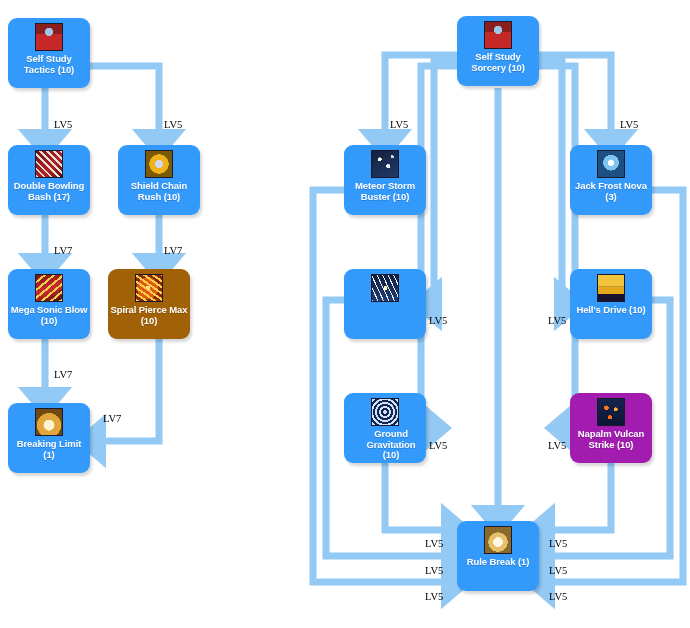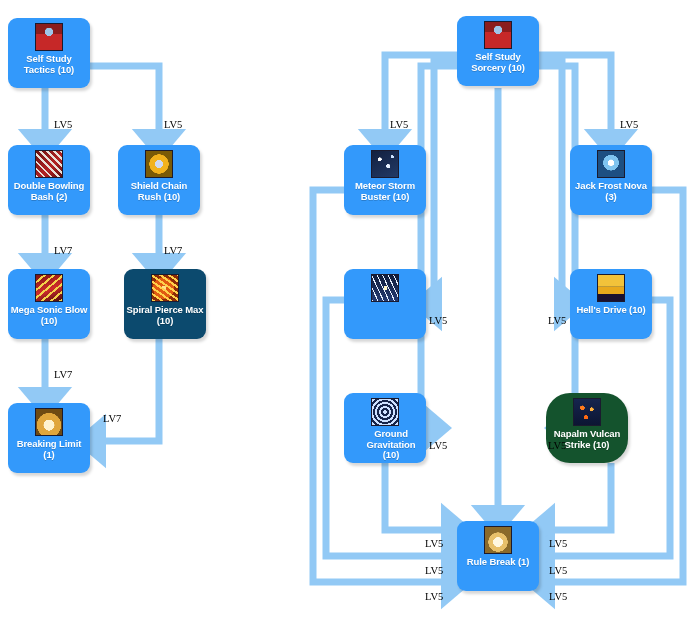--- a/index.html
+++ b/index.html
@@ -170,31 +170,31 @@
     </g>
   </svg>
 
   <div id="nodes-layer">
       <div class="node" style="left: 8px; top: 18px; background: rgb(51, 153, 251); align-items: center;">
         <div class="icon ic-book"></div>
         <div class="label" style="color: rgb(255, 255, 255);">Self Study Tactics (10)</div>
       </div>
       <div class="node" style="left: 8px; top: 145px; background: rgb(51, 153, 251);">
         <div class="icon ic-bowling"></div>
-        <div class="label" style="color: rgb(255, 255, 255);">Double Bowling Bash (2)</div>
+        <div class="label" style="color: rgb(255, 255, 255);">Double Bowling Bash (17)</div>
       </div>
       <div class="node" style="left: 118px; top: 145px; background: rgb(51, 153, 251);">
         <div class="icon ic-shield"></div>
         <div class="label" style="color: rgb(255, 255, 255);">Shield Chain Rush (10)</div>
       </div>
       <div class="node" style="left: 8px; top: 269px; background: rgb(51, 153, 251);">
         <div class="icon ic-sonic"></div>
         <div class="label" style="color: rgb(255, 255, 255);">Mega Sonic Blow (10)</div>
       </div>
-      <div class="node" style="left: 124px; top: 269px; background: #0c4a6e;">
+      <div class="node" style="left: 108px; top: 269px; background: #a16207;">
         <div class="icon ic-spiral"></div>
         <div class="label" style="color: rgb(255, 255, 255);">Spiral Pierce Max (10)</div>
       </div>
       <div class="node" style="left: 8px; top: 403px; background: rgb(51, 153, 251);">
         <div class="icon ic-crown"></div>
         <div class="label" style="color: rgb(255, 255, 255);">Breaking Limit (1)</div>
       </div>
       <div class="node" style="left: 457px; top: 16px; background: rgb(51, 153, 251);">
         <div class="icon ic-book"></div>
         <div class="label" style="color: rgb(255, 255, 255);">Self Study Sorcery (10)</div>
@@ -211,21 +211,21 @@
         <div class="icon ic-jupitel"></div>
       </div>
       <div class="node" style="left: 570px; top: 269px; background: rgb(51, 153, 251);">
         <div class="icon ic-hells"></div>
         <div class="label" style="color: rgb(255, 255, 255);">Hell's Drive (10)</div>
       </div>
       <div class="node" style="left: 344px; top: 393px; background: rgb(51, 153, 251);">
         <div class="icon ic-ground"></div>
         <div class="label" style="color: rgb(255, 255, 255); padding-left: 14px;">Ground Gravitation (10)</div>
       </div>
-      <div class="node" style="left: 546px; top: 393px; background: #14532d; border-radius: 24px;">
+      <div class="node" style="left: 570px; top: 393px; background: #a21caf;">
         <div class="icon ic-napalm"></div>
         <div class="label" style="color: rgb(255, 255, 255);">Napalm Vulcan Strike (10)</div>
       </div>
       <div class="node" style="left: 457px; top: 521px; background: rgb(51, 153, 251);">
         <div class="icon ic-rulebreak"></div>
         <div class="label" style="color: rgb(255, 255, 255);">Rule Break (1)</div>
       </div>
     </div>
   <div id="labels-layer">
       <div class="lv" style="left: 54px; top: 119px; color: rgb(0, 0, 0);">LV5</div>

